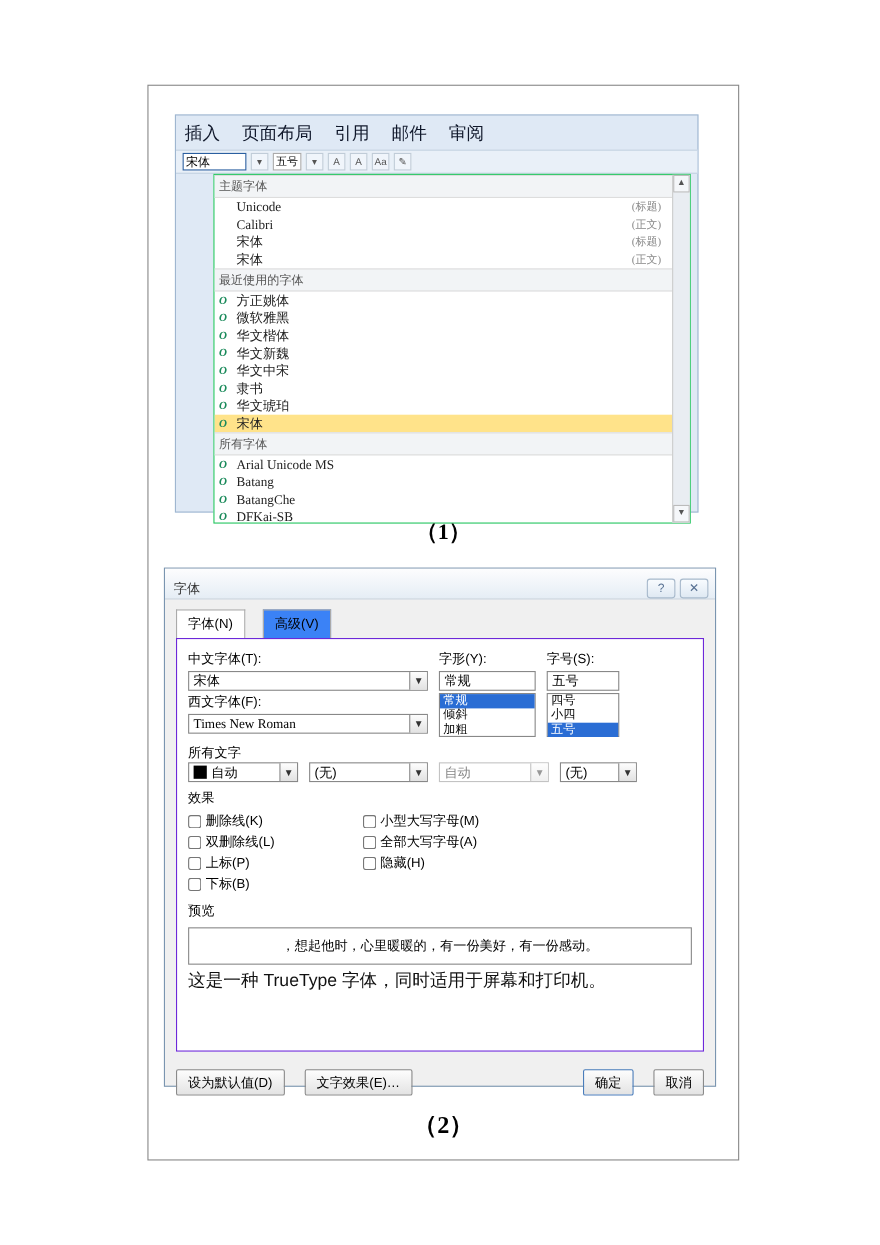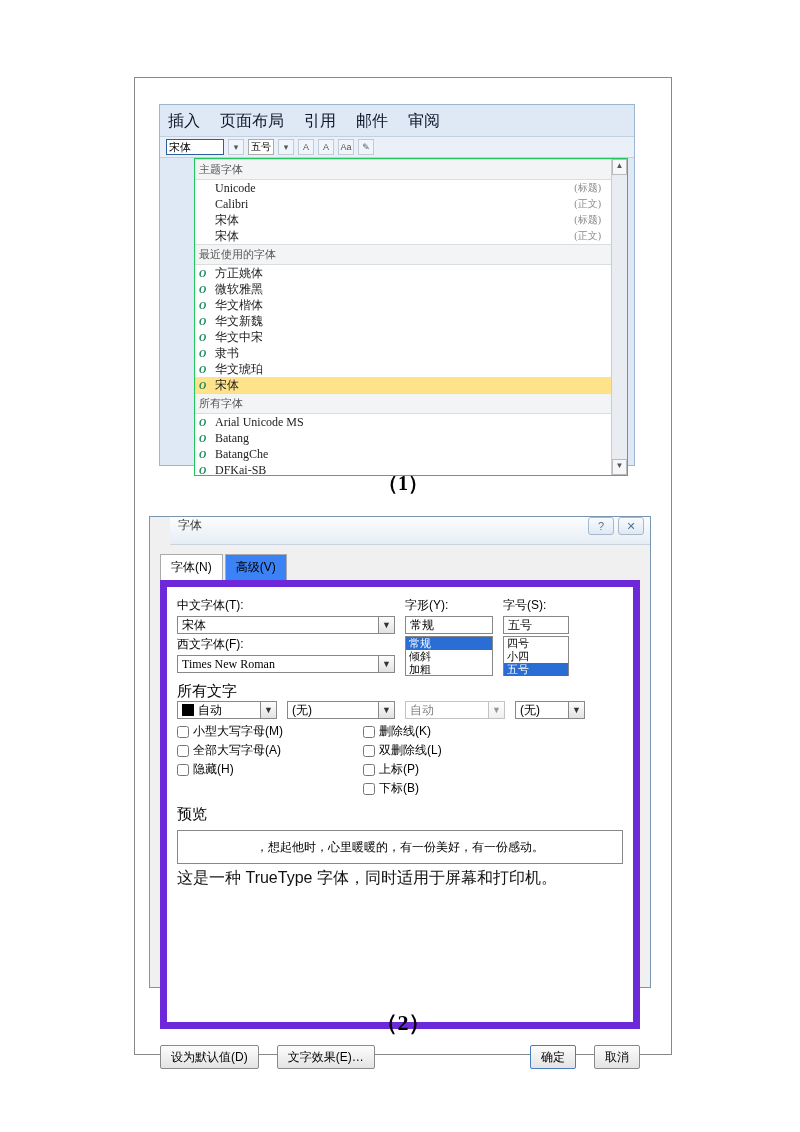--- a/index.html
+++ b/index.html
@@ -147,57 +147,57 @@
     height: 472px;
     border: 1px solid #7a95b0;
     background: #f0f0f0;
     font-size: 12px;
   }
   .titlebar {
     height: 28px;
     background: linear-gradient(#fdfdfe,#e5edf5);
     border-bottom: 1px solid #c9d4df;
     display: flex;
-    align-items: flex-start;
+    align-items: flex-end;
     padding: 0 6px;
-    margin-left: 20px;
   }
   .titlebar .title { flex: 1; color: #333; padding-left: 2px;}
   .title-btn {
     width: 26px; height: 18px;
     border: 1px solid #a7b9cb;
     border-radius: 3px;
     background: linear-gradient(#f8fbfe,#dfe9f3);
     margin-left: 4px;
     font-size: 11px;
     text-align: center;
     line-height: 16px;
     color: #5a7394;
   }
   .tabstrip {
     display: flex;
     margin: 8px 0 0 10px;
     position: relative;
     top: 1px;
+    gap: 14px;
   }
   .tab {
     padding: 4px 10px;
     border: 1px solid #aaa;
     background: #3b82f6;
     font-size: 12px;
     margin-right: 2px;
     border-bottom: none;
   }
   .tab.active { background: #fff; border-bottom: 1px solid #fff; }
   .dialog-body {
-    border: 7px solid #6d28d9;
+    border: 1px solid #6d28d9;
     margin: 0 10px 10px 10px;
     background: #fff;
     padding: 10px 10px 8px 10px;
-    height: 449px;
+    height: 376px;
     position: relative;
   }
   .row { display: flex; align-items: center; margin-bottom: 2px; }
   .lblc { font-size: 12px; color: #000; }
   .combo {
     border: 1px solid #888;
     background: #fff;
     height: 18px;
     display: flex;
     align-items: center;
@@ -214,21 +214,21 @@
   }
   .listbox {
     border: 1px solid #888;
     background: #fff;
     font-size: 11px;
   }
   .listbox div { padding: 0 3px; height: 13px; line-height: 13px; }
   .selected { background: #2a6dd4; color: #fff; }
   .group-label {
     margin-top: 6px;
-    font-size: 15px;
+    font-size: 12px;
     color: #000;
   }
   .effects {
     display: flex;
     gap: 80px;
     margin-top: 4px;
   }
   .cb-col label { display: flex; align-items: center; font-size: 12px; margin-bottom: 2px;}
   .cb-col input { margin-right: 4px; width: 12px; height: 12px;}
   .preview-box {
@@ -446,51 +446,52 @@
         <div class="combo" style="width:100px;margin-right:10px;opacity:0.5">
           <span class="val">自动</span>
           <span class="arrow">▼</span>
         </div>
         <div class="combo" style="width:70px">
           <span class="val">(无)</span>
           <span class="arrow">▼</span>
         </div>
       </div>
 
+      <div class="group-label">效果</div>
       <div class="effects">
         <div class="cb-col">
           <label>
               <input type="checkbox" style="">
+              <span>删除线(K)</span>
+            </label>
+          <label>
+              <input type="checkbox" style="">
+              <span>双删除线(L)</span>
+            </label>
+          <label>
+              <input type="checkbox" style="">
+              <span>上标(P)</span>
+            </label>
+          <label>
+              <input type="checkbox" style="">
+              <span>下标(B)</span>
+            </label>
+        </div>
+        <div class="cb-col">
+          <label>
+              <input type="checkbox" style="">
               <span>小型大写字母(M)</span>
             </label>
           <label>
               <input type="checkbox" style="">
               <span>全部大写字母(A)</span>
             </label>
           <label>
               <input type="checkbox" style="">
               <span>隐藏(H)</span>
-            </label>
-        </div>
-        <div class="cb-col">
-          <label>
-              <input type="checkbox" style="">
-              <span>删除线(K)</span>
-            </label>
-          <label>
-              <input type="checkbox" style="">
-              <span>双删除线(L)</span>
-            </label>
-          <label>
-              <input type="checkbox" style="">
-              <span>上标(P)</span>
-            </label>
-          <label>
-              <input type="checkbox" style="">
-              <span>下标(B)</span>
             </label>
         </div>
       </div>
 
       <div class="group-label">预览</div>
       <div class="preview-box">
         <span>，想起他时，心里暖暖的，有一份美好，有一份感动。</span>
       </div>
       <div class="hint">这是一种 TrueType 字体，同时适用于屏幕和打印机。</div>
     </div>

